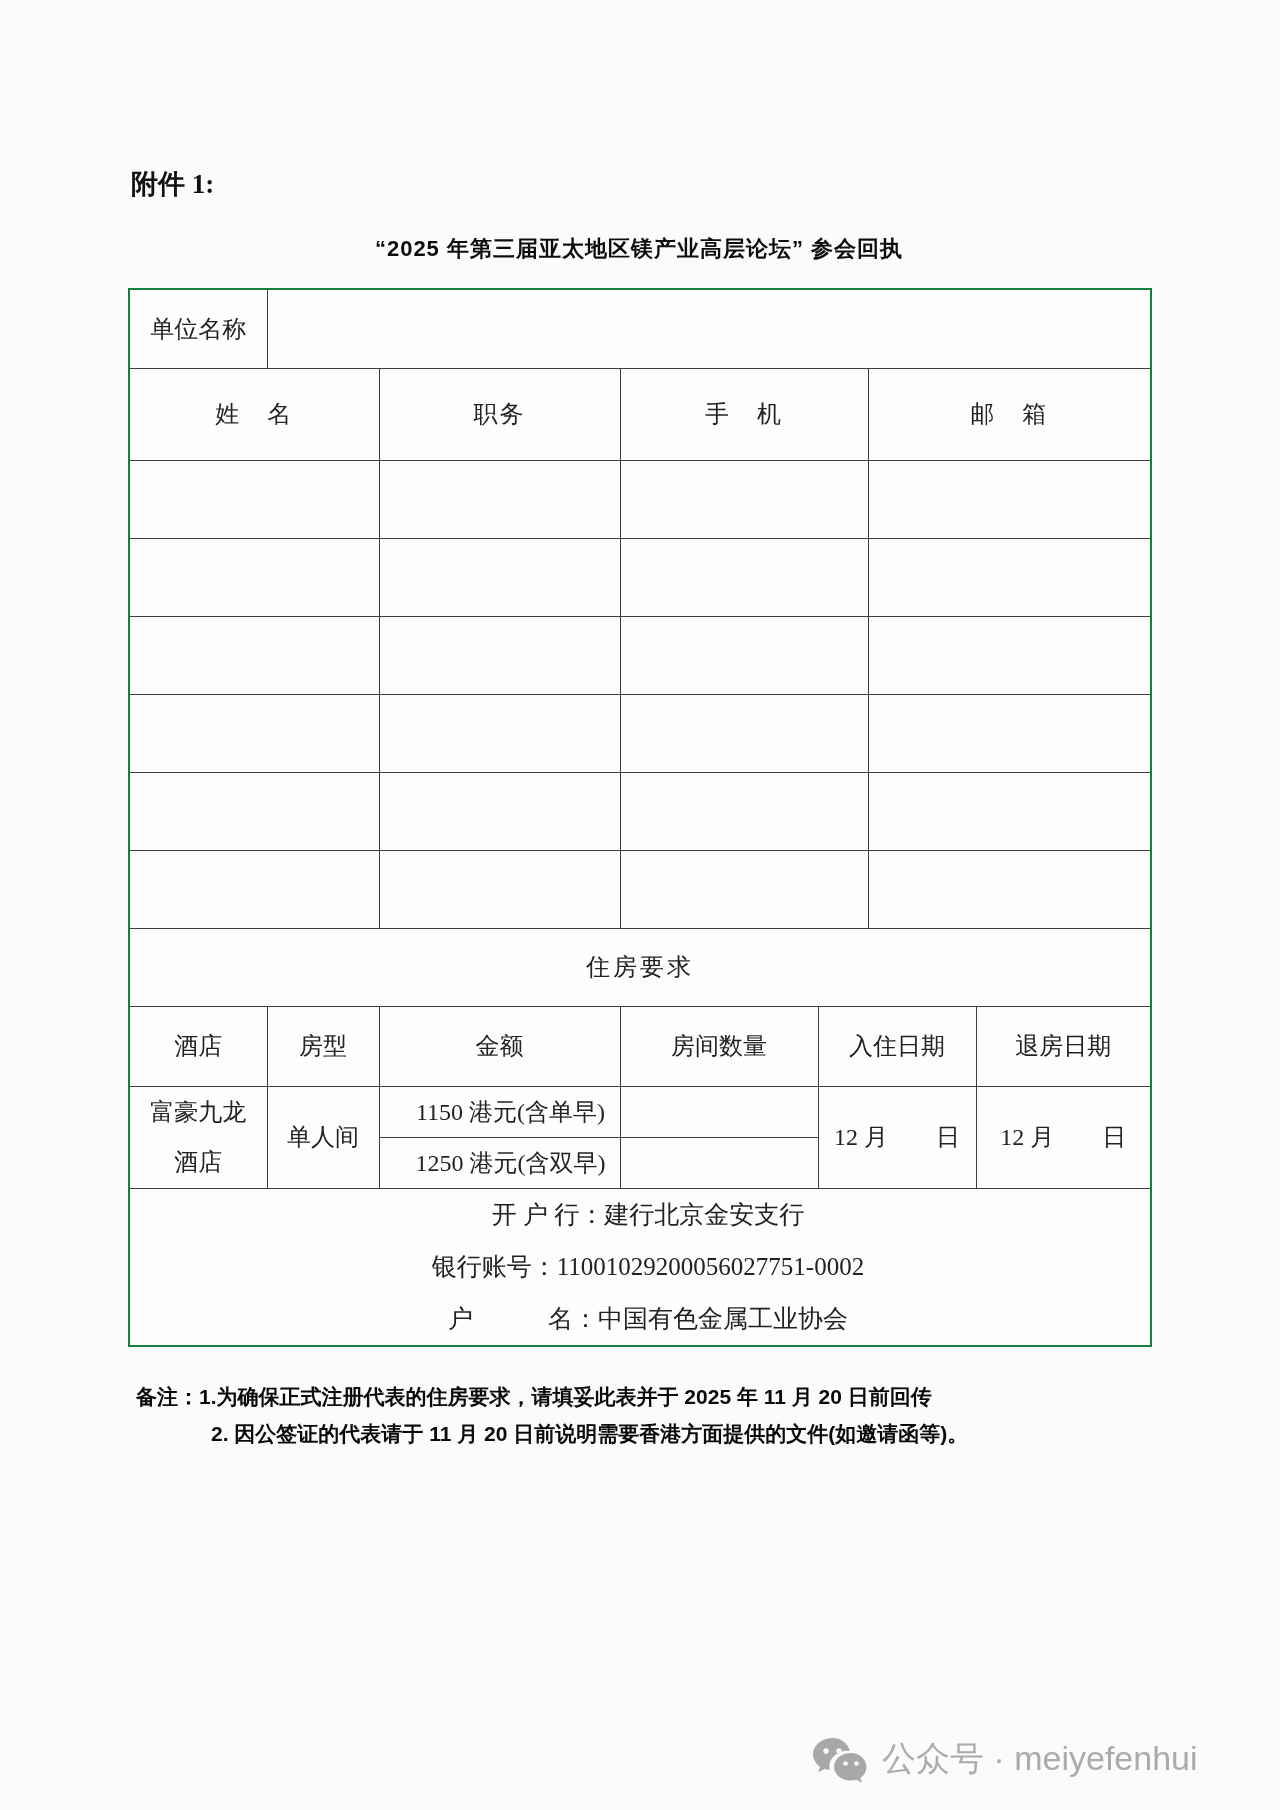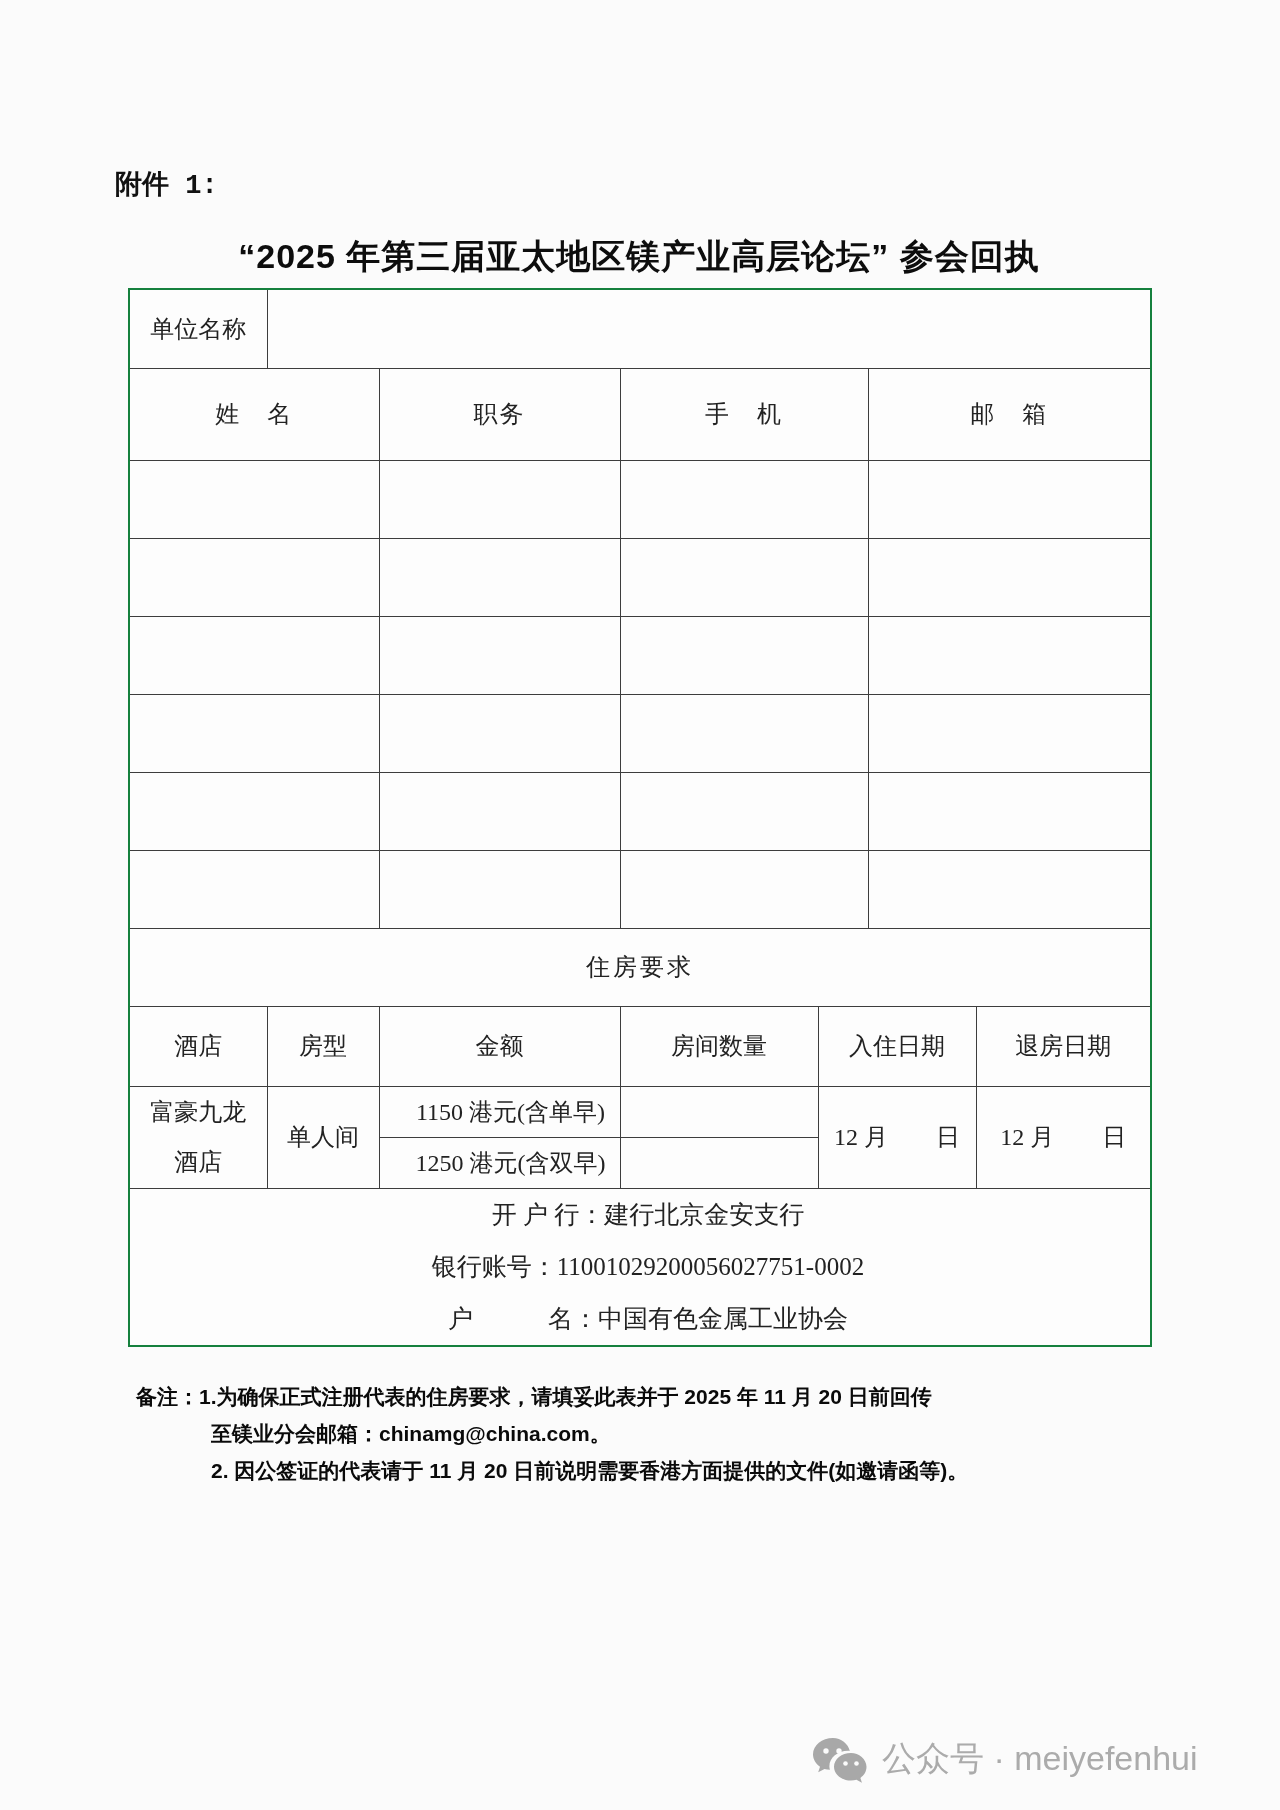--- a/index.html
+++ b/index.html
@@ -5,29 +5,29 @@
   * { margin:0; padding:0; box-sizing:border-box; }
   html,body { width:1280px; height:1810px; }
   body {
     position:relative;
     background:#fbfbfb;
     font-family:"Liberation Serif","DejaVu Serif",serif;
     color:#1c1c1c;
     overflow:hidden;
   }
   .attachment {
-    position:absolute; left:115px; top:166px;
-    font-family:Liberation Mono, monospace;
+    position:absolute; left:131px; top:166px;
+    font-family:Liberation Serif, serif;
     font-weight:bold; font-size:27px; color:#111;
   }
   .doc-title {
     position:absolute; left:100px; top:234px; width:1078px;
     text-align:center;
     font-family:"Liberation Sans","DejaVu Sans",sans-serif;
-    font-weight:bold; font-size:34px; color:#0d0d0d;
+    font-weight:bold; font-size:22px; color:#0d0d0d;
     letter-spacing:1px; white-space:nowrap;
   }
   table.form {
     position:absolute; left:128px; top:288px; width:1022px;
     border-collapse:collapse; table-layout:fixed;
     border:2px solid #15803d;
     background:#fdfdfd;
   }
   table.form td {
     border:1px solid #3d3d3d;
@@ -159,21 +159,20 @@
         <div>开 户 行：建行北京金安支行</div>
         <div>银行账号：11001029200056027751-0002</div>
         <div>户　　　名：中国有色金属工业协会</div>
       </td>
     </tr>
   </tbody>
 </table>
 
 <div class="notes">
   <div><span>备注：</span><span>1.为确保正式注册代表的住房要求，请填妥此表并于 2025 年 11 月 20 日前回传</span></div>
-  <div class="cont">至镁业分会邮箱：chinamg@china.com。</div>
   <div class="cont">2. 因公签证的代表请于 11 月 20 日前说明需要香港方面提供的文件(如邀请函等)。</div>
 </div>
 
 <div class="watermark">
   <svg class="wechat-icon" width="58" height="50" viewBox="0 0 58 50" aria-hidden="true">
     <g fill="#a8a8a8">
       <path d="M21 2C9.9 2 1 9.3 1 18.3c0 5 2.7 9.4 7 12.4l-1.8 5.6 6.3-3.4c1.7.5 3.5.8 5.4.9-.3-1.1-.5-2.3-.5-3.5 0-8.6 8.3-15.5 18.6-15.5.6 0 1.2 0 1.8.1C36 7.7 29.2 2 21 2z"></path>
       <path d="M39 17c-9.4 0-17 6.2-17 13.8 0 7.6 7.6 13.8 17 13.8 1.9 0 3.8-.3 5.5-.8l5.4 2.9-1.5-4.8c3.7-2.5 6.1-6.4 6.1-11.1C54.5 23.2 46.9 17 39 17z"></path>
     </g>
     <g fill="#fbfbfb">

